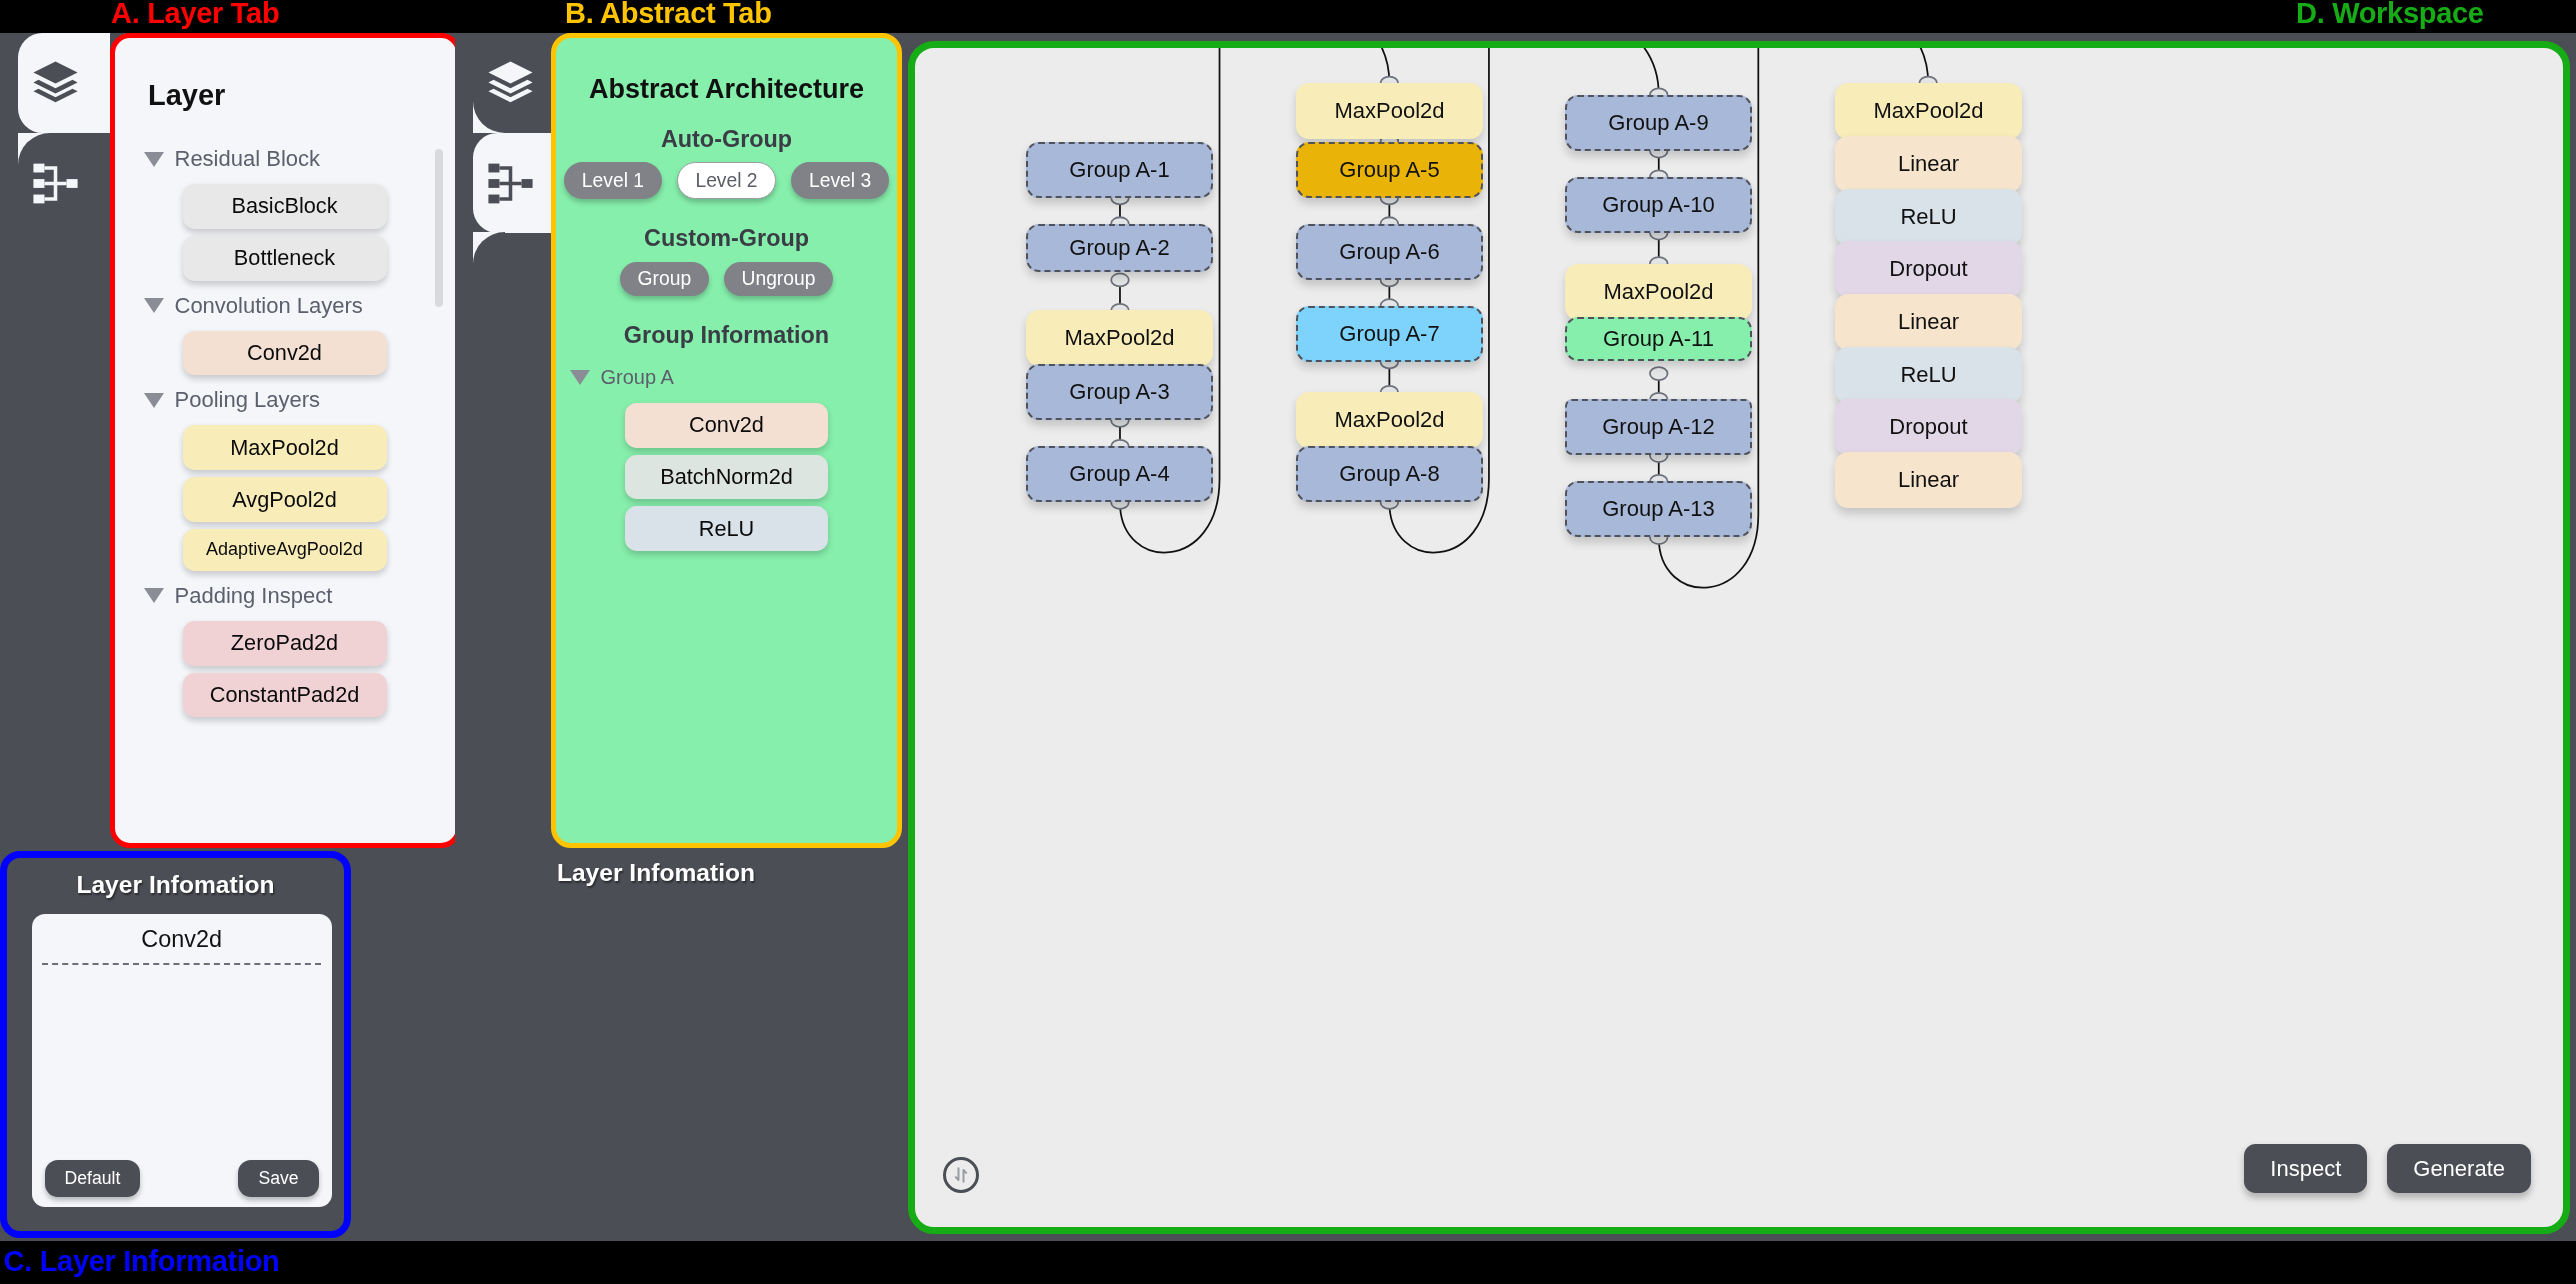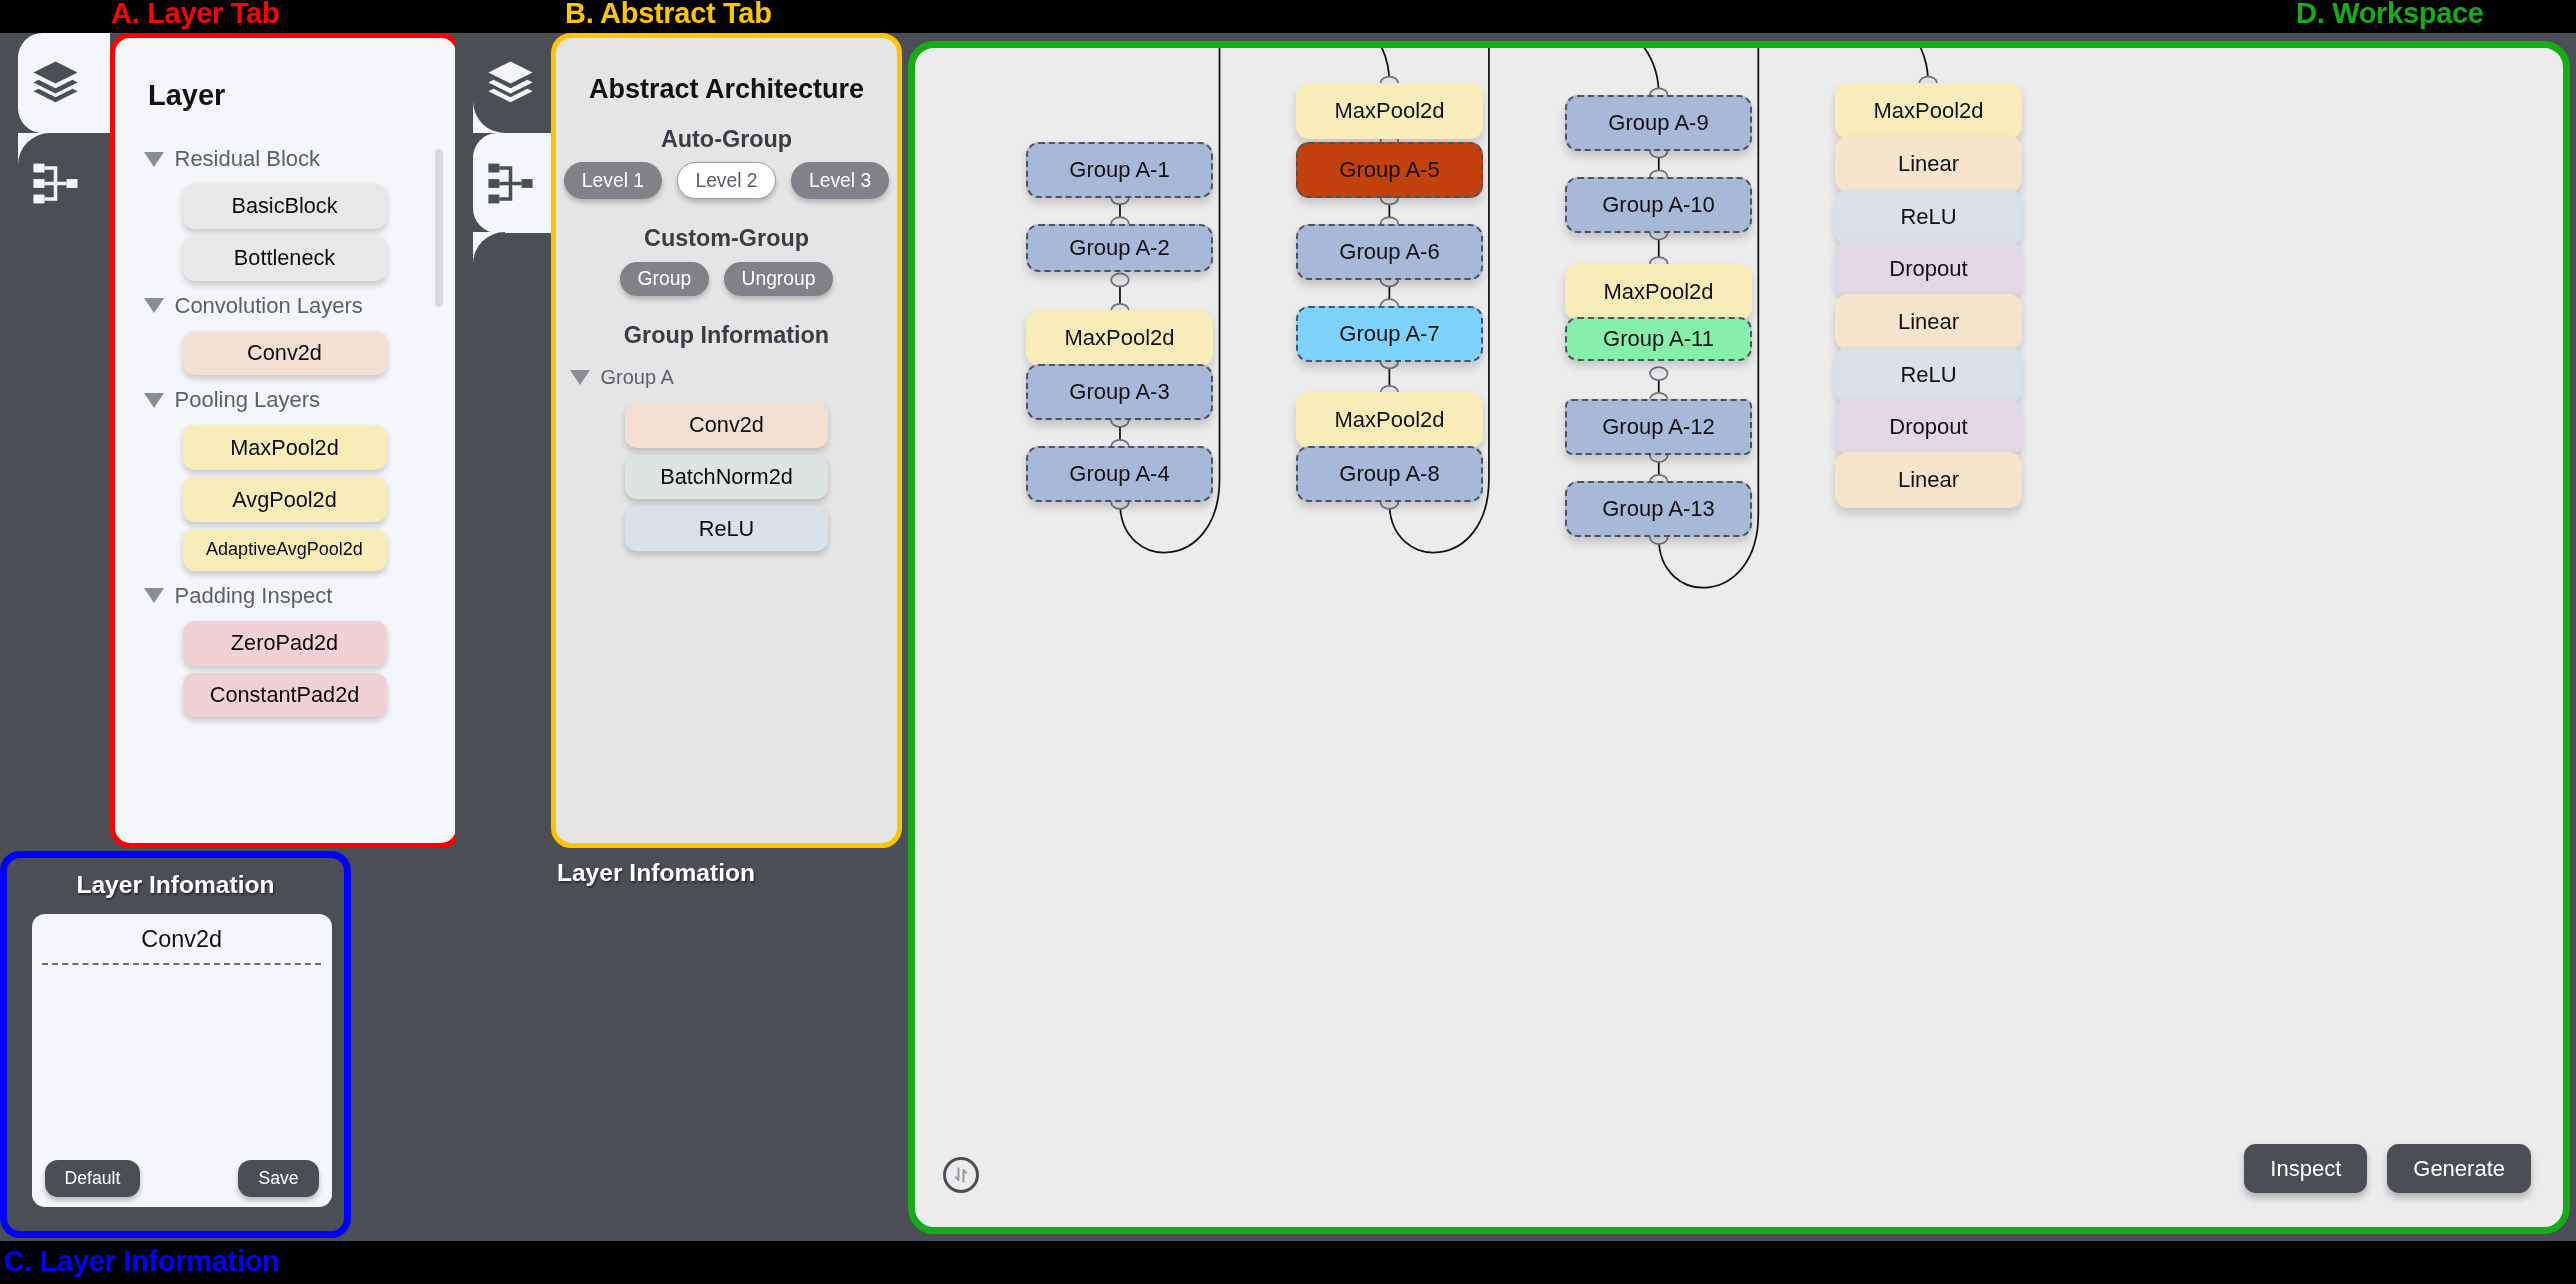--- a/index.html
+++ b/index.html
@@ -75,21 +75,21 @@
   .info-btns { position: absolute; left: 0; bottom: 10.5px; width: 300px;
                display: flex; justify-content: space-between; padding: 0 13px; }
   .dark-btn { background: #4b4e55; color: #fff; border: none; border-radius: 13px;
               padding: 7.6px 20px; font-size: 17.6px; font-family: inherit;
               box-shadow: 0 3.5px 5.3px rgba(0,0,0,.25); cursor: pointer; }
 
   
   .abs-rail { left: 455px; top: 0; width: 110px; height: 1208px; }
   .abs-panel { left: 551px; top: 0; width: 351px; height: 815px; }
   .abs-panel-inner { position: absolute; left: 0; top: 0; width: 351px; height: 815px;
-      background: #e5e5e5; border: 5.9px solid #ffc400; border-radius: 20px; }
+      background: #86efac; border: 5.9px solid #ffc400; border-radius: 20px; }
   .abs-title { text-align: center; font-size: 27px; margin-top: 36px; }
   .pill-row { display: flex; justify-content: center; gap: 15.2px; margin-top: 9.4px; }
   .pill { background: #808287; color: #fff; border: none; border-radius: 585px;
           padding: 6.4px 17.6px; font-size: 19.3px; font-family: inherit;
           box-shadow: 0 3.5px 5.3px rgba(0,0,0,.22); cursor: pointer; }
   .pill.outline { background: #ffffff; color: #5a5d65; border: 1.8px solid #9a9da4; }
   .abs-sub { font-size: 23.4px; margin-top: 26px; }
   .abs-bottom-label { position: absolute; left: 0; top: 826px; width: 351px;
                       color: #fff; font-size: 24.6px; font-weight: bold;
                       text-shadow: 1.2px 1.8px 1.8px rgba(0,0,0,.45); padding-left: 5.9px; }
@@ -341,21 +341,21 @@
           </div>
           <div class="node group" style="left: 111px; top: 316px; width: 187px; height: 56px; background: rgb(168, 184, 216);">
             <span>Group A-3</span>
           </div>
           <div class="node group" style="left: 111px; top: 398px; width: 187px; height: 56px; background: rgb(168, 184, 216);">
             <span>Group A-4</span>
           </div>
           <div class="node" style="left: 381px; top: 35px; width: 187px; height: 56px; background: rgb(248, 237, 185);">
             <span>MaxPool2d</span>
           </div>
-          <div class="node group" style="left: 381px; top: 94px; width: 187px; height: 56px; background: #c2410c;">
+          <div class="node group" style="left: 381px; top: 94px; width: 187px; height: 56px; background: #eab308;">
             <span>Group A-5</span>
           </div>
           <div class="node group" style="left: 381px; top: 176px; width: 187px; height: 56px; background: rgb(168, 184, 216);">
             <span>Group A-6</span>
           </div>
           <div class="node group" style="left: 381px; top: 258px; width: 187px; height: 56px; background: #7dd3fc;">
             <span>Group A-7</span>
           </div>
           <div class="node" style="left: 381px; top: 344px; width: 187px; height: 56px; background: rgb(248, 237, 185);">
             <span>MaxPool2d</span>

